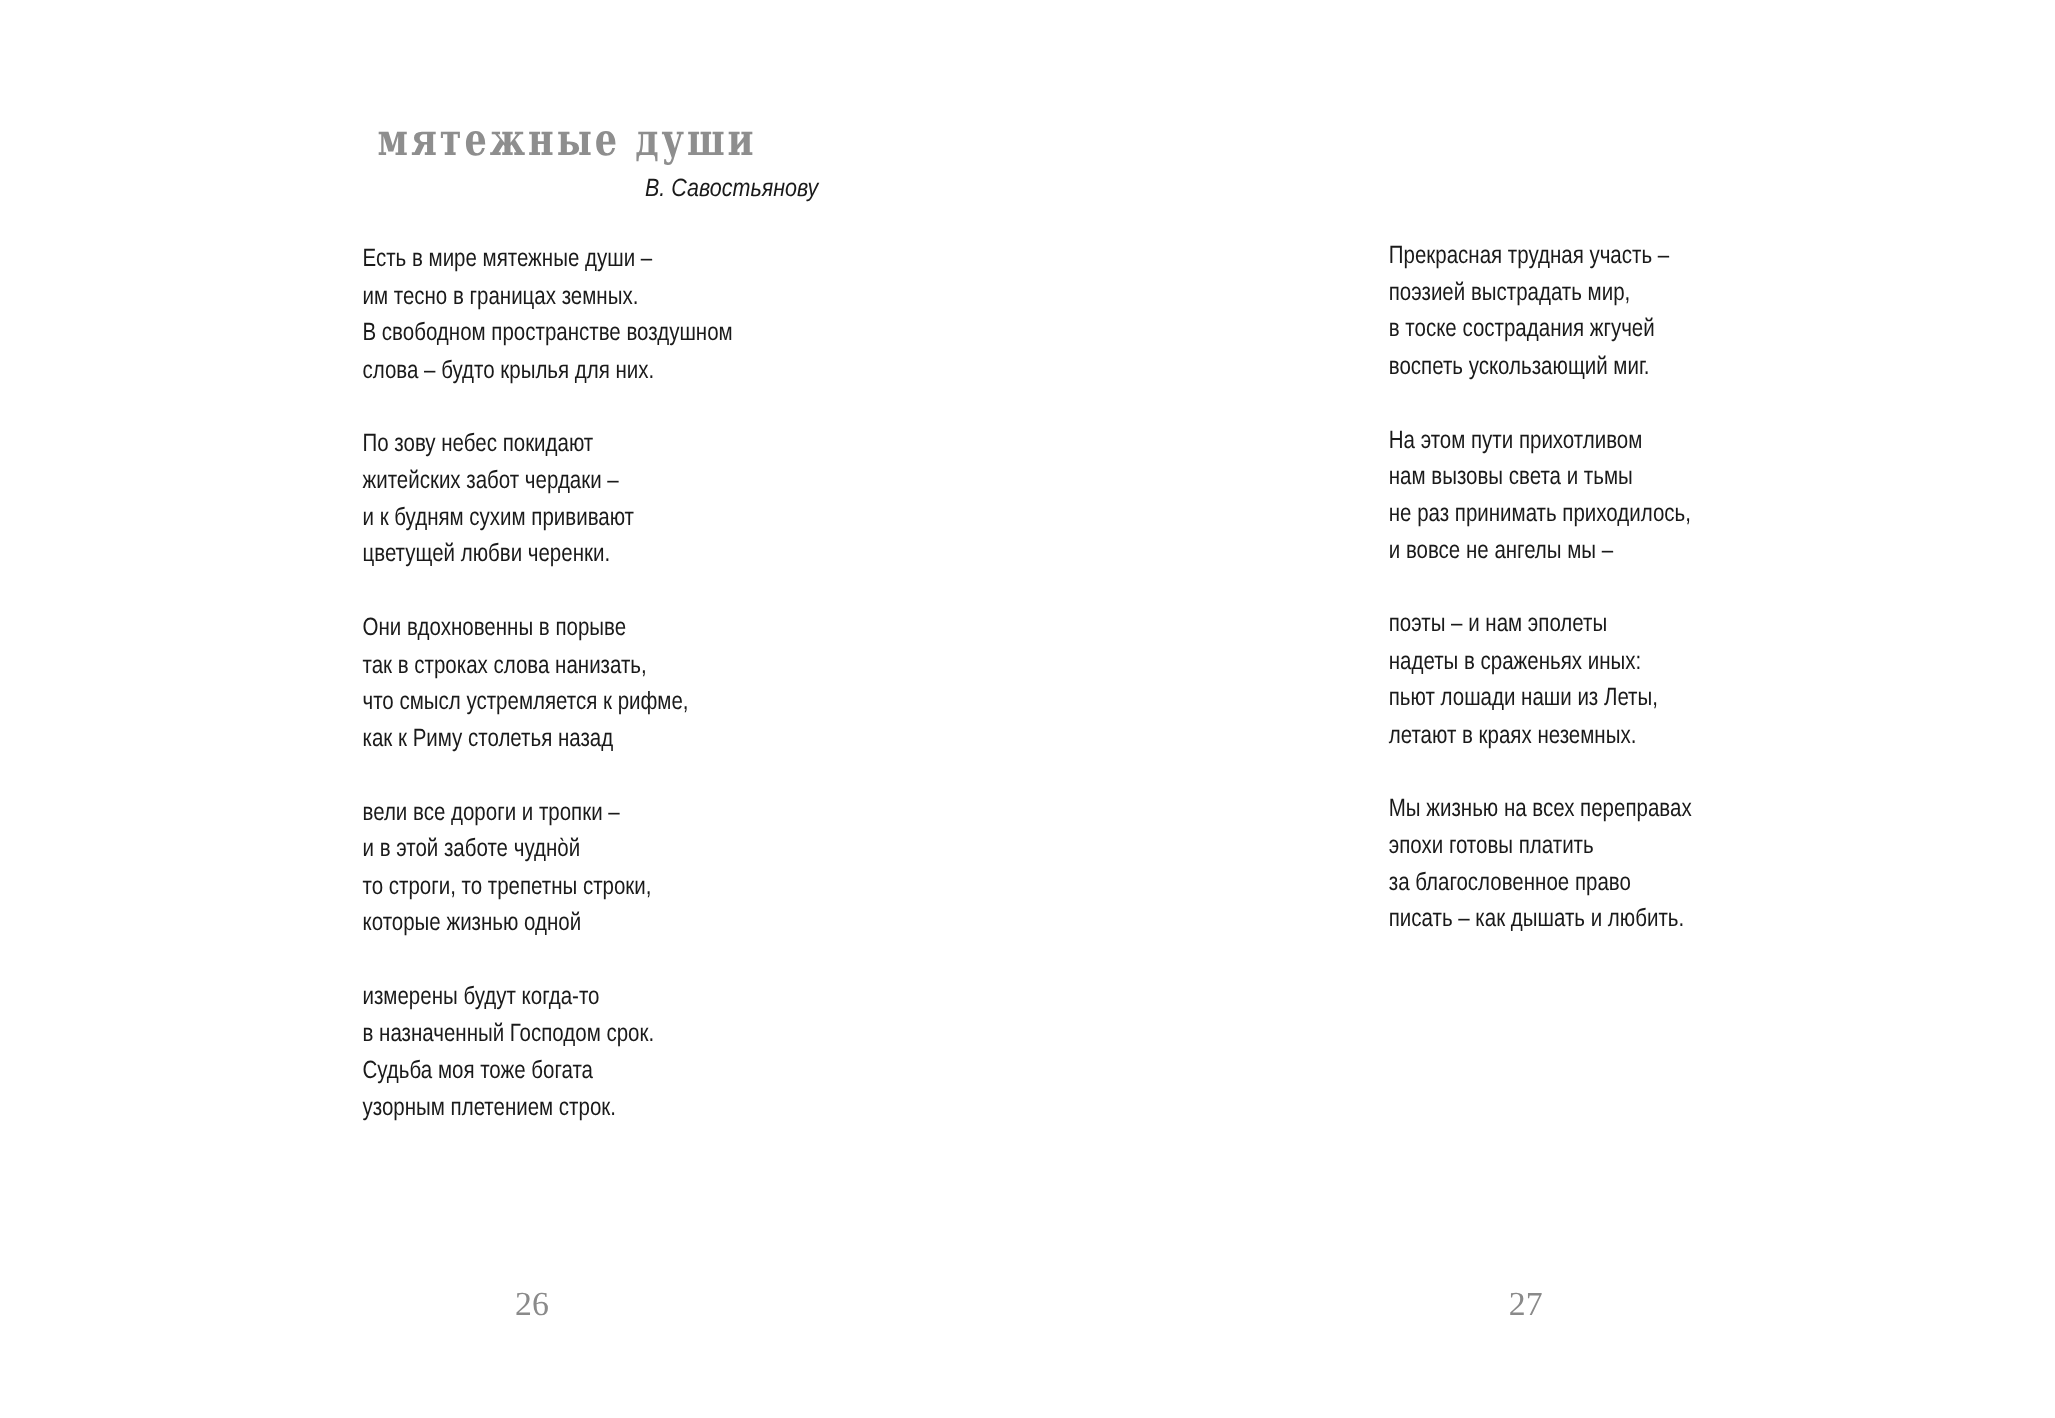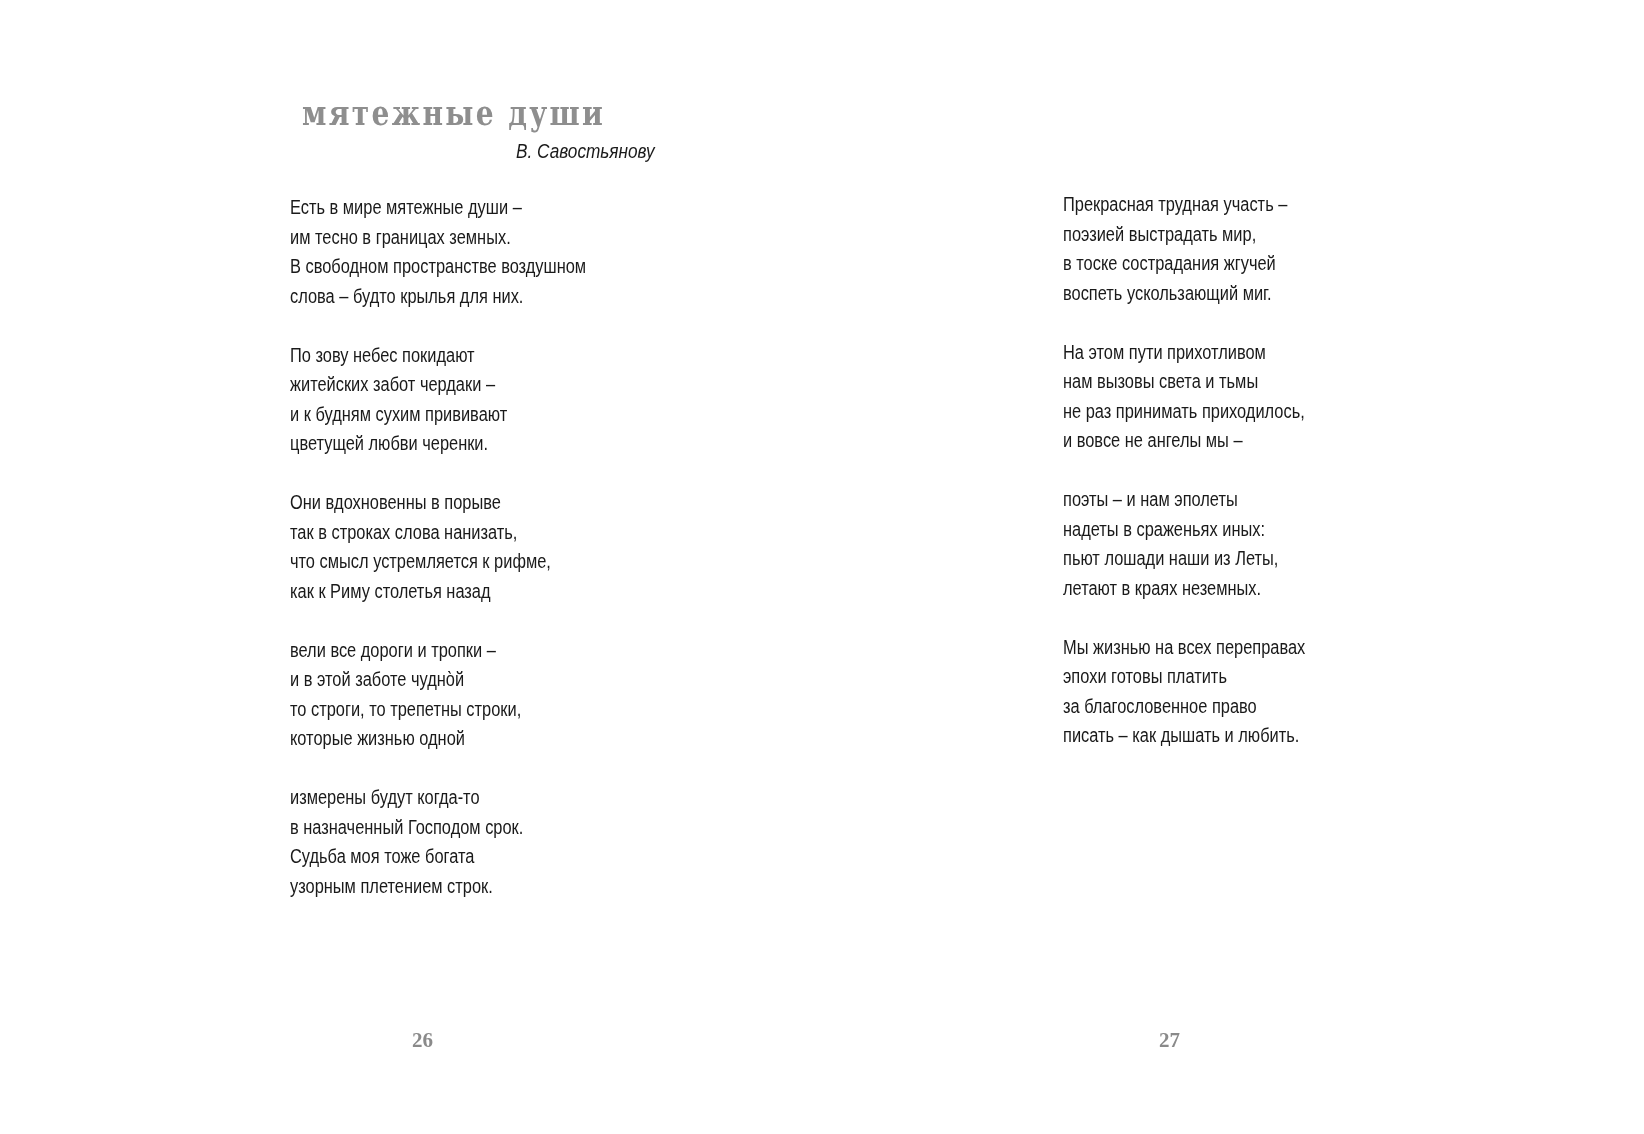--- a/index.html
+++ b/index.html
@@ -2,41 +2,41 @@
 <html><head>
 <meta charset="utf-8">
 <style>
   html, body { margin: 0; padding: 0; }
   body {
     width: 1644px; height: 1134px; background: #ffffff; position: relative; overflow: hidden;
     font-family: "Liberation Sans", sans-serif; color: #1a1a1a;
   }
   .page { position: absolute; top: 0; height: 922px; width: 822px; }
   .page.left { left: 0; }
-  .page.right { left: 774px; }
+  .page.right { left: 822px; }
   .title {
     position: absolute; left: 302px; top: 92px;
     font-family: "DejaVu Serif", serif; font-weight: bold; font-size: 36px;
     color: #8e8e8e; letter-spacing: 3px; text-transform: lowercase;
     transform: scaleX(0.78); transform-origin: left top; white-space: nowrap;
     line-height: 40px;
   }
   .dedication {
     position: absolute; left: 516px; top: 140px;
     font-style: italic; font-size: 20px; line-height: 22px; color: #1a1a1a;
     transform: scaleX(0.86); transform-origin: left top; white-space: nowrap;
   }
   .poem { position: absolute; transform: scaleX(0.82); transform-origin: left top; }
   .poem.left-col { left: 290px; top: 193px; }
   .poem.right-col { left: 289px; top: 190px; }
   .stanza { margin: 0 0 29.5px 0; }
   .line { font-size: 20px; line-height: 29.5px; height: 29.5px; white-space: nowrap; }
   .page-num {
     position: absolute; top: 1028px;
-    font-family: "Liberation Serif", serif; font-weight: bold; font-size: 21px; color: #8a8a8a;
+    font-family: "Liberation Serif", serif; font-weight: normal; font-size: 27px; color: #8a8a8a;
   }
   .page.left .page-num { left: 412px; }
   .page.right .page-num { left: 385px; text-align: right; }
 </style>
 </head>
 <body>
 
 <div class="page left">
   <div class="title">мятежные души</div>
   <div class="dedication">В. Савостьянову</div>

